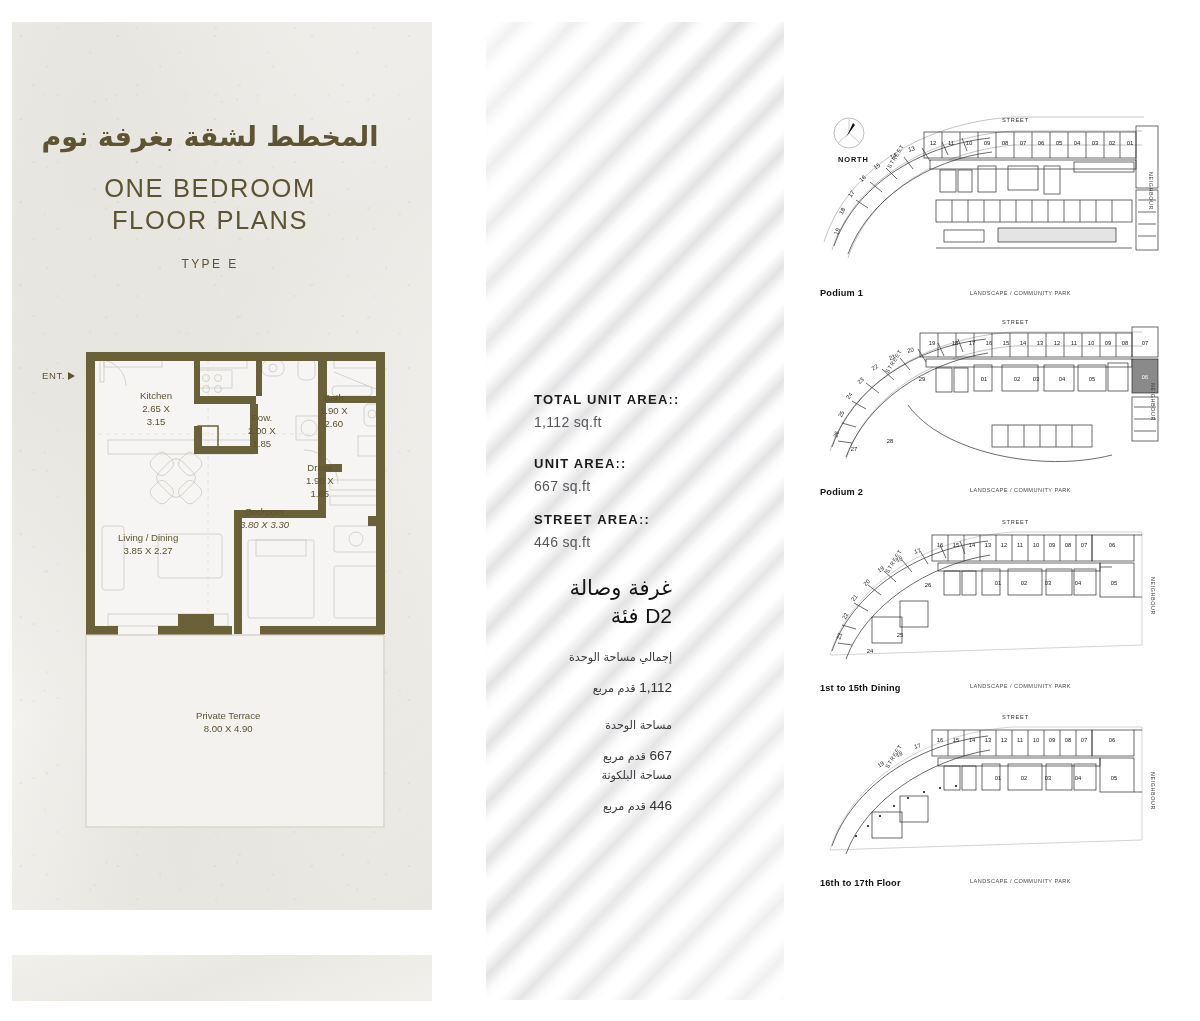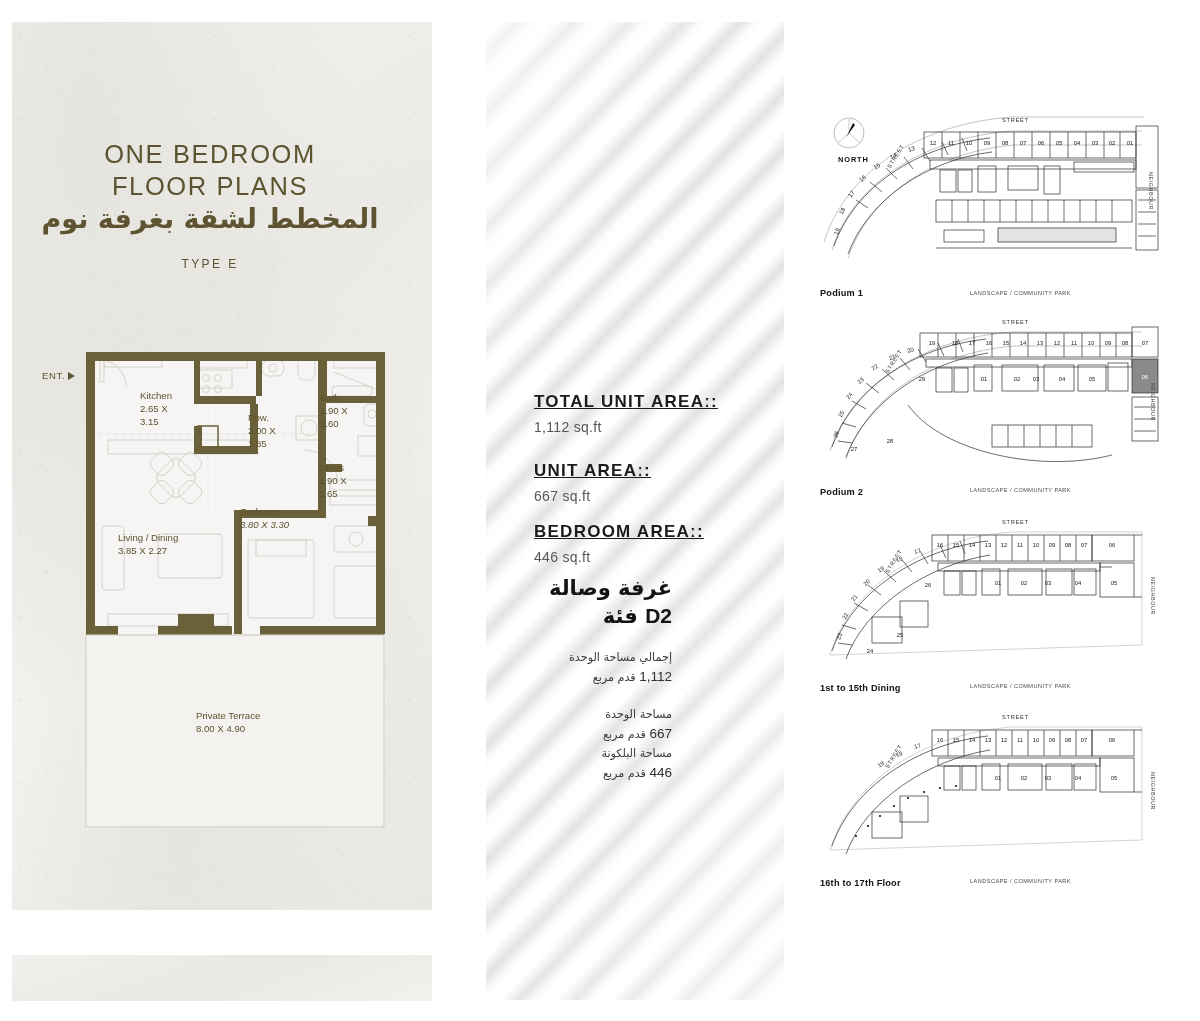--- a/index.html
+++ b/index.html
@@ -35,48 +35,48 @@
     font-family:"DejaVu Sans","Liberation Sans",sans-serif;direction:rtl;font-weight:600;}
   #title-en{margin-top:18px;font-size:25.5px;letter-spacing:1.6px;color:#5c5330;line-height:1.26;font-weight:400;}
   #title-type{margin-top:21px;font-size:12px;letter-spacing:2.4px;color:#5c5330;}
 
   
   #floorplan{position:absolute;left:12px;top:330px;width:420px;height:520px;}
   #ent-label{position:absolute;left:42px;top:370px;font-size:9.5px;letter-spacing:.6px;color:#5c5330;}
   #ent-label .tri{display:inline-block;margin-left:3px;border-left:7px solid #5c5330;
     border-top:4.5px solid transparent;border-bottom:4.5px solid transparent;vertical-align:middle;}
 
-  .rlabel{position:absolute;color:#5c5330;font-size:9.6px;line-height:1.34;white-space:nowrap;}
+  .rlabel{position:absolute;text-align:center;color:#5c5330;font-size:9.6px;line-height:1.34;white-space:nowrap;}
   .rlabel .dim{display:block;}
 
   
   #center-panel{position:absolute;left:486px;top:22px;width:298px;height:978px;
     background:
       repeating-linear-gradient(134deg,
         #ffffff 0px, #ffffff 9px,
         #f7f7f8 13px, #ececed 19px,
         #e3e3e5 23px, #efeff0 29px,
         #fbfbfc 34px, #ffffff 40px);
   }
   #center-panel-sheen{position:absolute;inset:0;
     background:linear-gradient(118deg, rgba(255,255,255,.62) 0%, rgba(255,255,255,0) 28%,
       rgba(255,255,255,0) 62%, rgba(255,255,255,.5) 100%);}
 
   #area-block{position:absolute;left:534px;top:392px;width:240px;}
-  .area-h{font-size:17px;font-weight:700;letter-spacing:1.25px;color:#1b1b1b;text-decoration:underline;}
+  .area-h{font-size:13px;font-weight:700;letter-spacing:1.25px;color:#1b1b1b;}
   .area-v{font-size:14px;color:#55575a;margin-top:7px;letter-spacing:.3px;}
   .area-grp{margin-bottom:26px;}
 
   #arabic-block{position:absolute;left:520px;top:575px;width:152px;text-align:right;direction:rtl;
     font-family:"DejaVu Sans","Liberation Sans",sans-serif;}
-  #ar-type{font-size:21px;font-weight:700;color:#131313;line-height:1.3;letter-spacing:0px;}
+  #ar-type{font-size:21px;font-weight:400;color:#131313;line-height:1.3;letter-spacing:0px;}
   #ar-type .code{font-family:"Liberation Sans",sans-serif;}
   .ar-grp{margin-top:18px;}
   .ar-h{font-size:11.2px;color:#3a3c3e;line-height:1.55;}
-  .ar-v{font-size:11.2px;color:#3a3c3e;line-height:1.6;}
+  .ar-v{font-size:11.2px;color:#3a3c3e;line-height:1.6;margin-top:11px;}
   .ar-v .num{font-family:"Liberation Sans",sans-serif;font-size:13.5px;color:#2d2f31;}
 
   
   #right-col{position:absolute;left:812px;top:100px;width:376px;}
   .keyplan{position:relative;width:376px;}
   .kp-caption{position:absolute;left:8px;font-size:9.2px;font-weight:700;color:#111;letter-spacing:.2px;text-align:right;}
   .kp-park{position:absolute;font-size:5.6px;letter-spacing:.45px;color:#4a4a4a;}
   .kp-street-top{position:absolute;font-size:5.6px;letter-spacing:.8px;color:#333;}
   .kp-street-left{position:absolute;font-size:5.6px;letter-spacing:.8px;color:#333;
     transform:rotate(-58deg);transform-origin:left top;}
@@ -88,25 +88,25 @@
 </style>
 </head>
 <body>
 
 <div id="left-panel">
   <div id="left-panel-grain"></div>
 </div>
 <div id="left-panel-bottom-band"></div>
 
 <div class="title-wrap">
+  <div id="title-ar">المخطط لشقة بغرفة نوم</div>
   <div id="title-en">
     <div>ONE BEDROOM</div>
     <div>FLOOR PLANS</div>
   </div>
-  <div id="title-ar">المخطط لشقة بغرفة نوم</div>
   <div id="title-type">TYPE E</div>
 </div>
 
 <div id="ent-label">
   <span>ENT.</span><span class="tri"></span>
 </div>
 
 <div id="floorplan">
   <svg width="420" height="520" viewBox="0 0 420 520" class="fp-svg">
     <defs>
@@ -223,21 +223,21 @@
 <div class="rlabel" style="left:248px;top:412px;">
   <span>Pow.</span>
   <span class="dim">2.00 X</span>
   <span class="dim">1.85</span>
 </div>
 <div class="rlabel" style="left:320px;top:392px;">
   <span>Bath</span>
   <span class="dim">1.90 X</span>
   <span class="dim">2.60</span>
 </div>
-<div class="rlabel" style="left:319px;top:462px;">
+<div class="rlabel" style="left:306px;top:462px;">
   <span>Dress</span>
   <span class="dim">1.90 X</span>
   <span class="dim">1.65</span>
 </div>
 <div class="rlabel" style="left:118px;top:532px;">
   <span>Living / Dining</span>
   <span class="dim">3.85 X 2.27</span>
 </div>
 <div class="rlabel" style="left:240px;top:506px;font-style:italic;">
   <span>Bedroom</span>
@@ -255,21 +255,21 @@
 <div id="area-block">
   <div class="area-grp">
     <div class="area-h">TOTAL UNIT AREAː:</div>
     <div class="area-v">1,112 sq.ft</div>
   </div>
   <div class="area-grp" style="margin-bottom:18px;">
     <div class="area-h">UNIT AREAː:</div>
     <div class="area-v">667 sq.ft</div>
   </div>
   <div class="area-grp">
-    <div class="area-h">BEDROOM AREAː:</div>
+    <div class="area-h">STREET AREAː:</div>
     <div class="area-v">446 sq.ft</div>
   </div>
 </div>
 
 <div id="arabic-block">
   <div id="ar-type">
     <div>غرفة وصالة</div>
     <div>
       <span class="code">D2</span>
       <span>فئة</span>

